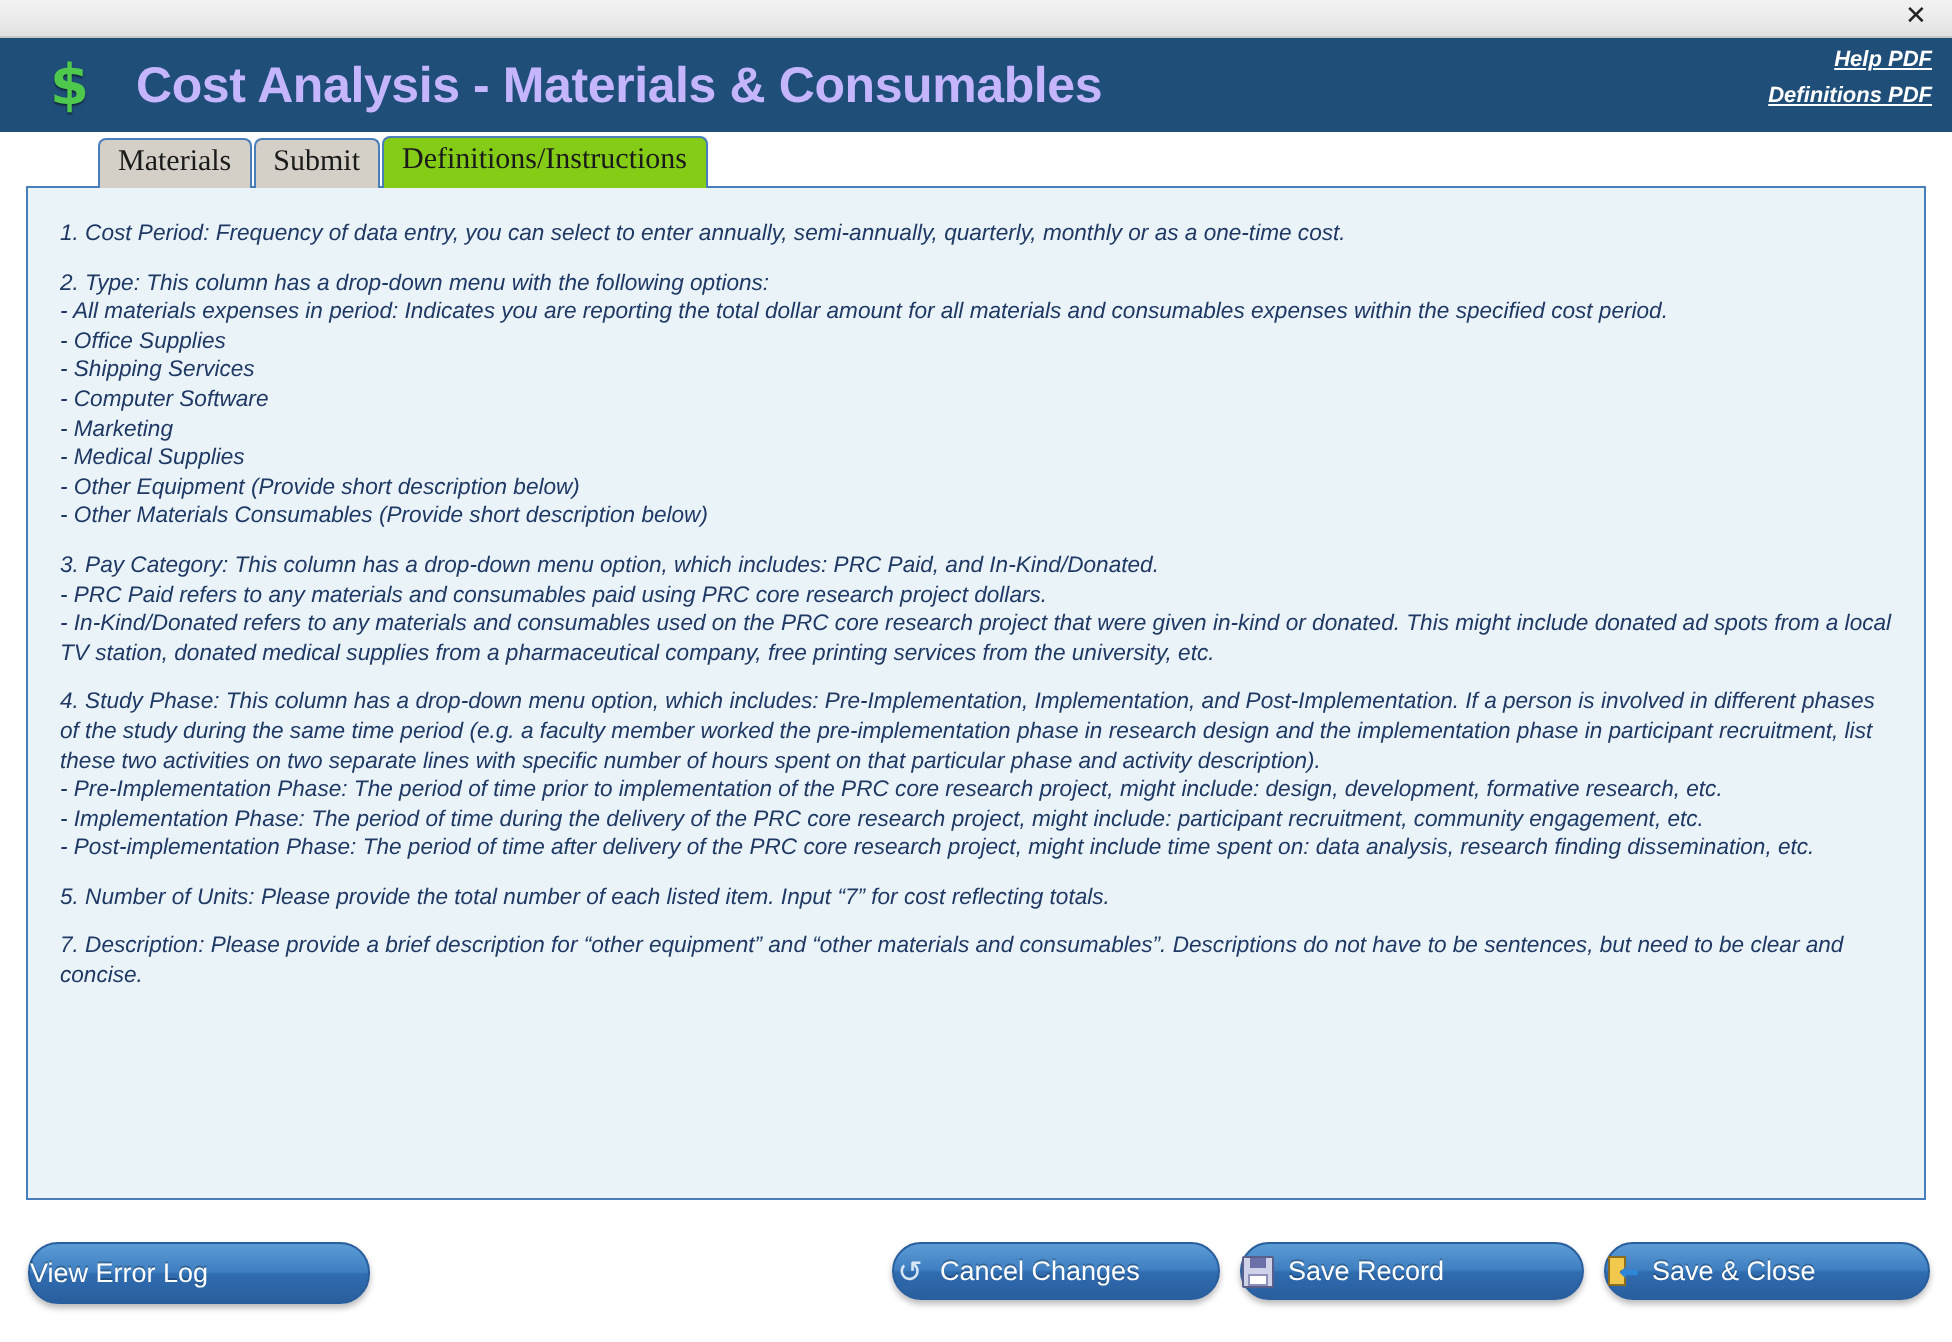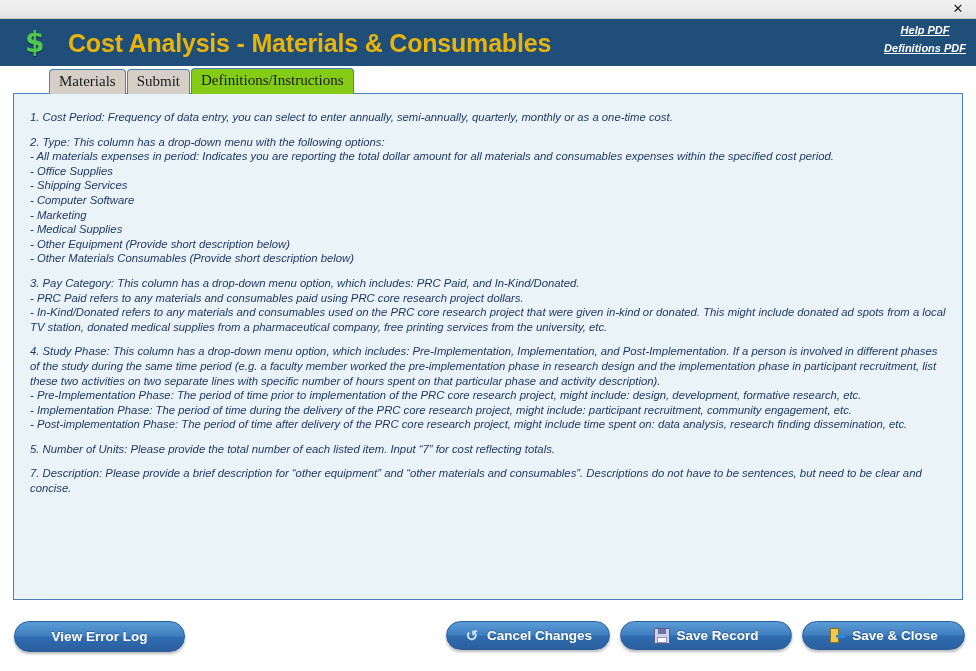--- a/index.html
+++ b/index.html
@@ -53,28 +53,28 @@
     color: #4ec94e;
     text-shadow: 0 1px 1px rgba(0,0,0,0.5);
     font-family: "DejaVu Sans", sans-serif;
     line-height: 30px;
   }
   .header-title {
     position: absolute;
     left: 68px; top: 10px;
     font-size: 25px;
     font-weight: bold;
-    color: #eab308;
+    color: #c4b5fd;
     letter-spacing: -0.2px;
     white-space: nowrap;
   }
   .header-links {
     position: absolute;
     right: 10px; top: 4px;
-    text-align: center;
+    text-align: right;
   }
   .header-link {
     display: block;
     color: #ffffff;
     font-size: 11px;
     font-weight: bold;
     font-style: italic;
     text-decoration: underline;
     cursor: pointer;
     margin-bottom: 3px;
@@ -143,29 +143,29 @@
     background: #ffffff;
   }
   .btn {
     position: absolute;
     background: linear-gradient(to bottom, #5b9bd5 0%, #3f7fc1 48%, #2f6cb0 52%, #2a5f9e 100%);
     border: 1px solid #2a5f9e;
     border-radius: 16px;
     color: #ffffff;
     font-family: "Liberation Sans", sans-serif;
     font-size: 13.5px;
-    font-weight: bold;
+    font-weight: normal;
     text-align: center;
     cursor: pointer;
     box-shadow: 0 2px 3px rgba(0,0,0,0.28);
     box-sizing: border-box;
     white-space: nowrap;
     display: flex;
     align-items: center;
-    justify-content: center;
+    justify-content: flex-start;
     gap: 7px;
     text-shadow: 0 -1px 0 rgba(0,0,0,0.25);
   }
   .btn-view-error-log {
     left: 14px; top: 621px;
     width: 171px; height: 31px;
     border-radius: 15px;
   }
   .btn-cancel-changes {
     left: 446px; top: 621px;

